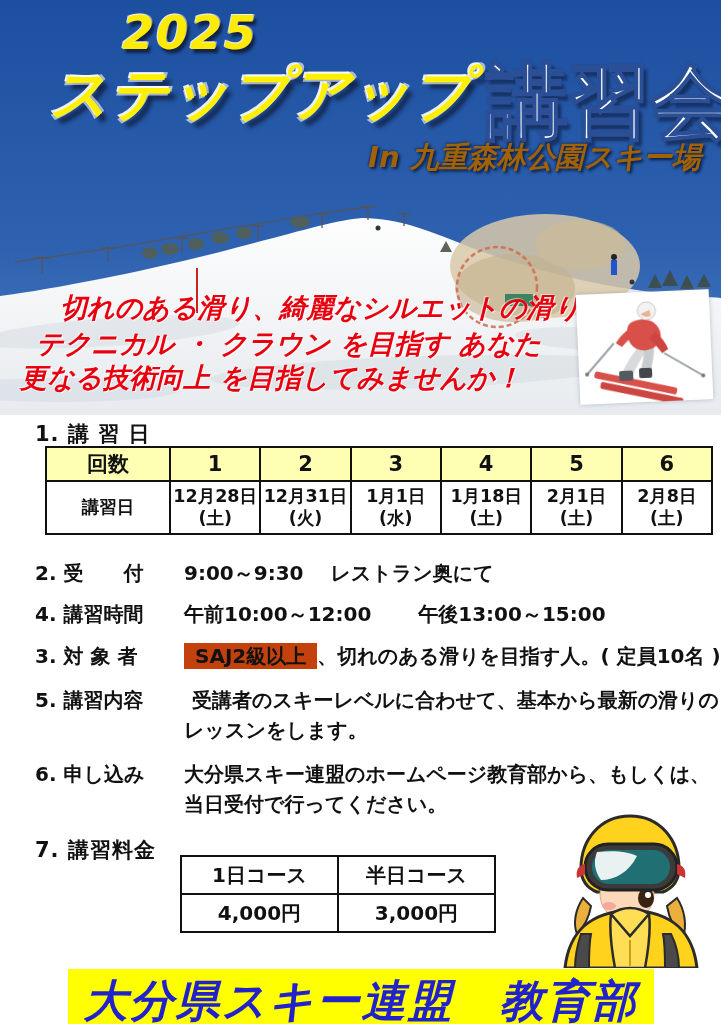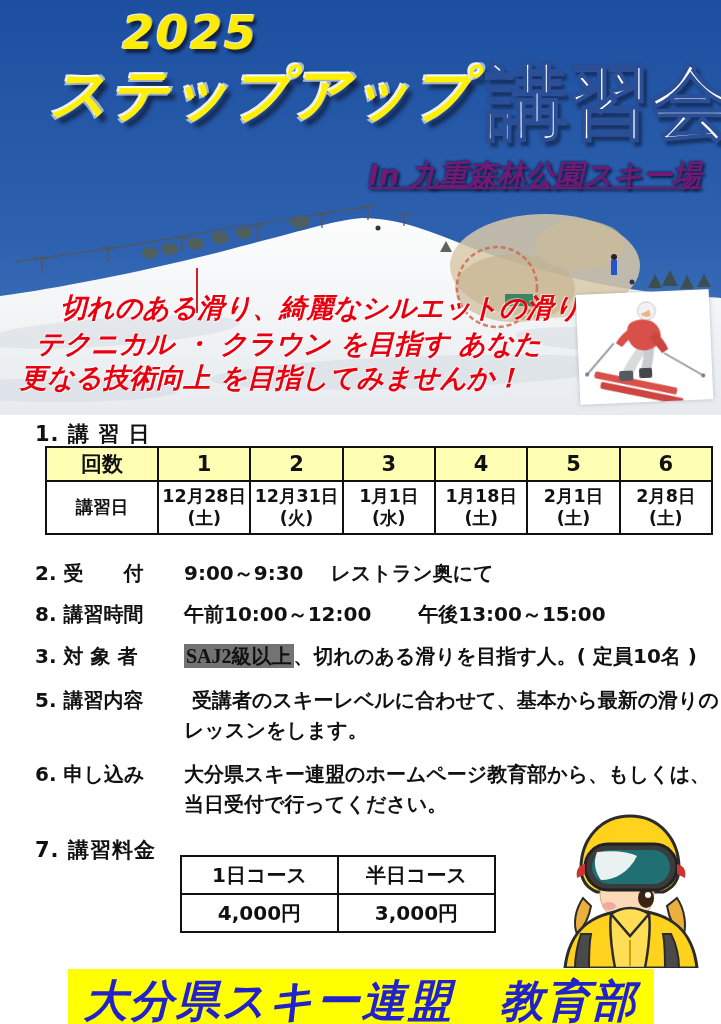--- a/index.html
+++ b/index.html
@@ -25,24 +25,23 @@
     text-shadow:-2px -2px 0 rgba(255,255,255,.9), 2px -2px 0 rgba(255,255,255,.6),
                 -2px 2px 0 rgba(255,255,255,.6), 5px 6px 4px rgba(15,25,55,.8);
   }
   .title-sub{
     position:absolute; left:486px; top:48px; width:232px; text-align:center;
     font-size:82px; font-weight:900; color:#ffffff; white-space:nowrap;
     -webkit-text-stroke:1.5px #2a4f96;
     text-shadow:4px 5px 3px rgba(18,35,75,.7), 0 0 2px rgba(30,55,110,.9);
   }
   .location{
-    position:absolute; right:20px; top:156px; font-size:29px; font-weight:800;
-    font-style:italic; color:#701a75; white-space:nowrap;
+    position:absolute; right:20px; top:138px; font-size:29px; font-weight:800;
+    font-style:italic; color:#a16207; white-space:nowrap;
     text-shadow:2px 2px 3px rgba(10,25,60,.95), -1px -1px 2px rgba(10,25,60,.5);
-    text-decoration:underline;
   }
   .slogan{
     position:absolute; font-size:27px; font-weight:800; font-style:italic;
     color:#e8000f; white-space:nowrap;
     text-shadow:1px 1px 0 rgba(255,255,255,.75), -1px -1px 0 rgba(255,255,255,.5);
   }
   .slogan.l1{ left:60px; top:290px; }
   .slogan.l2{ left:36px; top:326px; }
   .slogan.l3{ left:20px; top:360px; }
   .skier-box{
@@ -58,28 +57,28 @@
   .schedule{
     position:absolute; left:45px; top:446px; border-collapse:collapse;
     table-layout:fixed; width:668px;
   }
   .schedule td{
     border:2px solid #111; text-align:center; vertical-align:middle;
     font-weight:800; color:#111;
   }
   .schedule tr.head td{ background:#ffffb3; height:34px; font-size:21px; }
   .schedule tr.dates td{ background:#ffffff; height:53px; font-size:17.5px; line-height:1.25; }
-  .schedule td.c0{ width:112px; font-size:19px; }
+  .schedule td.c0{ width:124px; font-size:19px; }
   .item-label{
     position:absolute; left:35px; font-size:20px; font-weight:800; color:#111; white-space:nowrap;
   }
   .item-content{
     position:absolute; left:184px; font-size:20px; font-weight:600; color:#111; white-space:nowrap;
   }
-  .hl-pink{ background:#737373; padding:1px 2px;font-family:Liberation Serif, serif; }
+  .hl-pink{ background:#c2410c; padding:1px 11px; }
   .price{
     position:absolute; left:180px; top:855px; border-collapse:collapse; table-layout:fixed;
   }
   .price td{
     border:2.5px solid #111; width:157px; height:38px; text-align:center;
     vertical-align:middle; font-size:20px; font-weight:800; color:#111; background:#fff;
   }
   .mascot{ position:absolute; left:545px; top:806px; width:172px; height:162px; }
   .footer-band{
     position:absolute; top:969px; left:50%; transform:translateX(-50%);
@@ -220,21 +219,21 @@
       <td><span>1月18日</span><br><span>(土)</span></td>
       <td><span>2月1日</span><br><span>(土)</span></td>
       <td><span>2月8日</span><br><span>(土)</span></td>
     </tr>
   </tbody>
     </table>
 
   <div class="item-label" style="top:560px;">2. 受　　付</div>
   <div class="item-content" style="top:560px;">9:00～9:30　 レストラン奥にて</div>
 
-  <div class="item-label" style="top:601px;">8. 講習時間</div>
+  <div class="item-label" style="top:601px;">4. 講習時間</div>
   <div class="item-content" style="top:601px;">午前10:00～12:00　　 午後13:00～15:00</div>
 
   <div class="item-label" style="top:643px;">3. 対 象 者</div>
   <div class="item-content" style="top:643px;"><span class="hl-pink">SAJ2級以上</span><span>、切れのある滑りを目指す人。( 定員10名 )</span></div>
 
   <div class="item-label" style="top:687px;">5. 講習内容</div>
   <div class="item-content" style="top:687px; left:192px;">受講者のスキーレベルに合わせて、基本から最新の滑りの</div>
   <div class="item-content" style="top:717px;">レッスンをします。</div>
 
   <div class="item-label" style="top:761px;">6. 申し込み</div>

